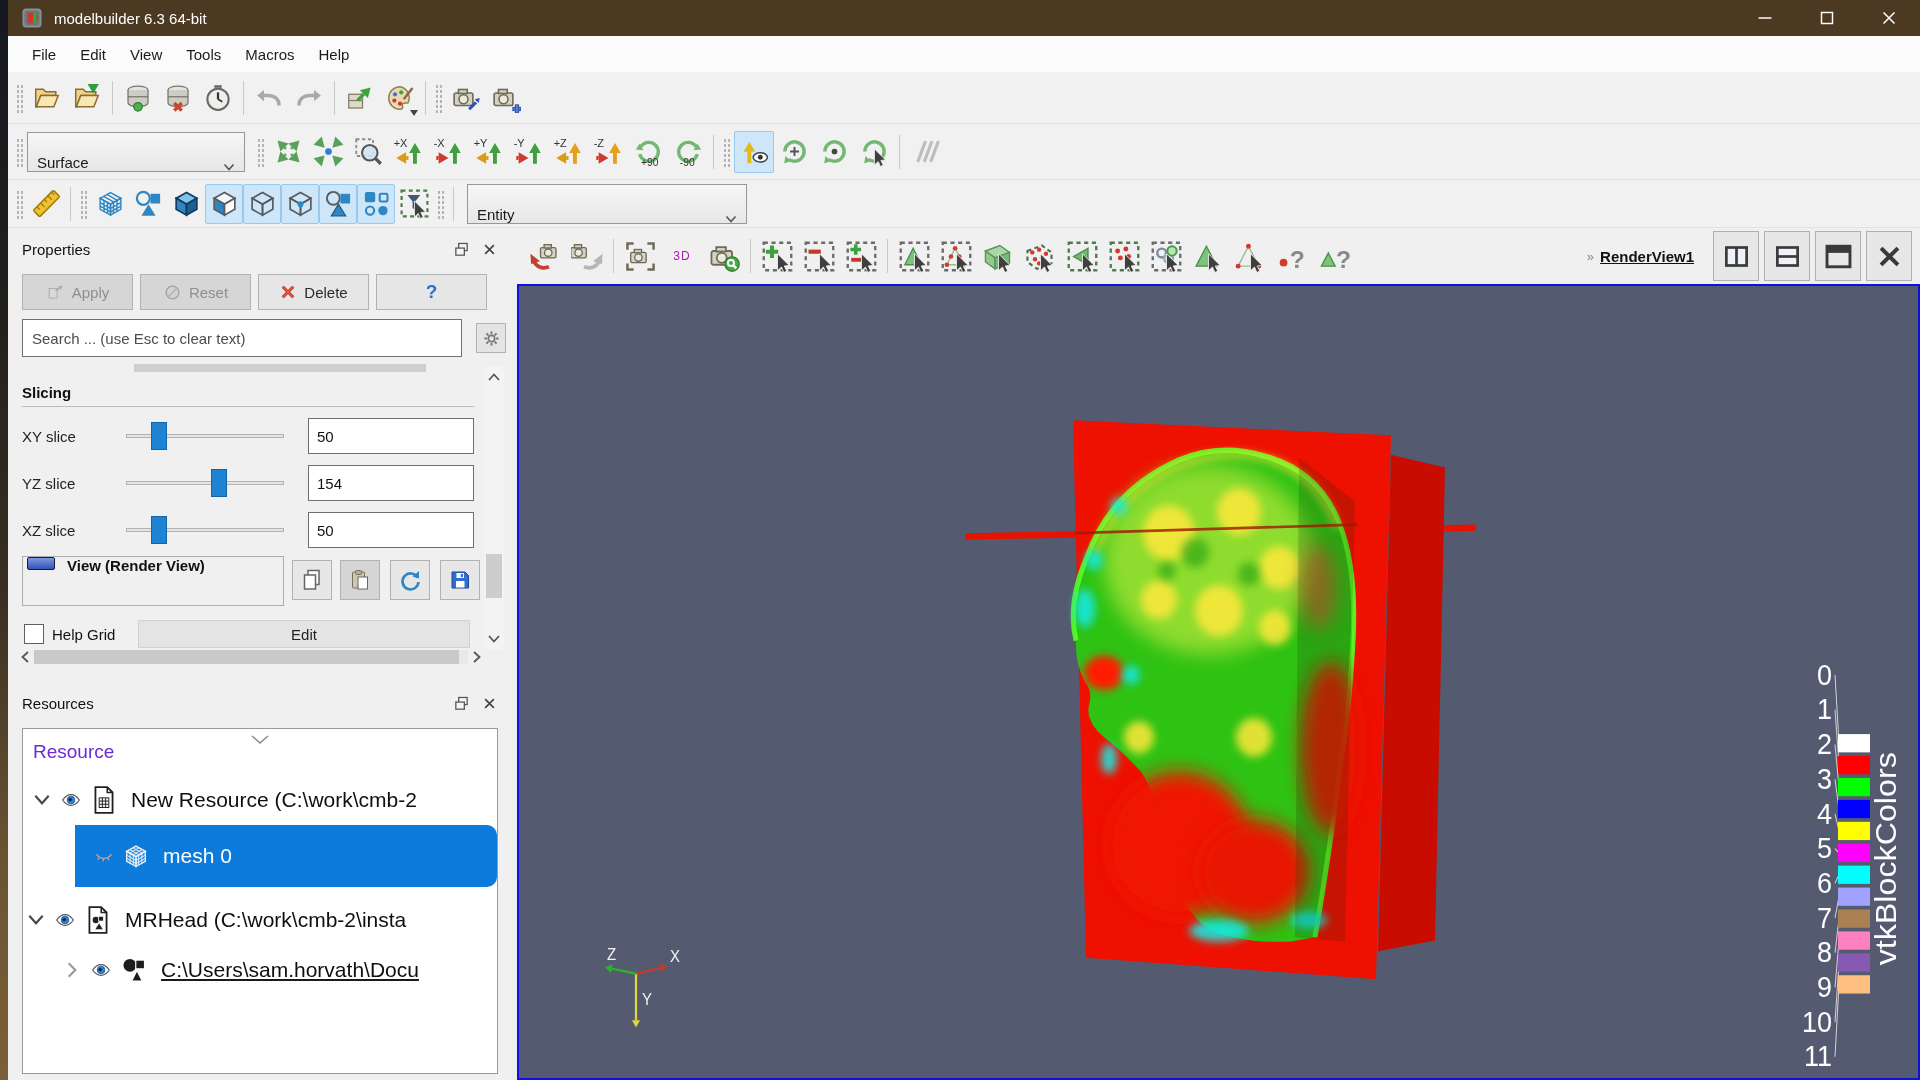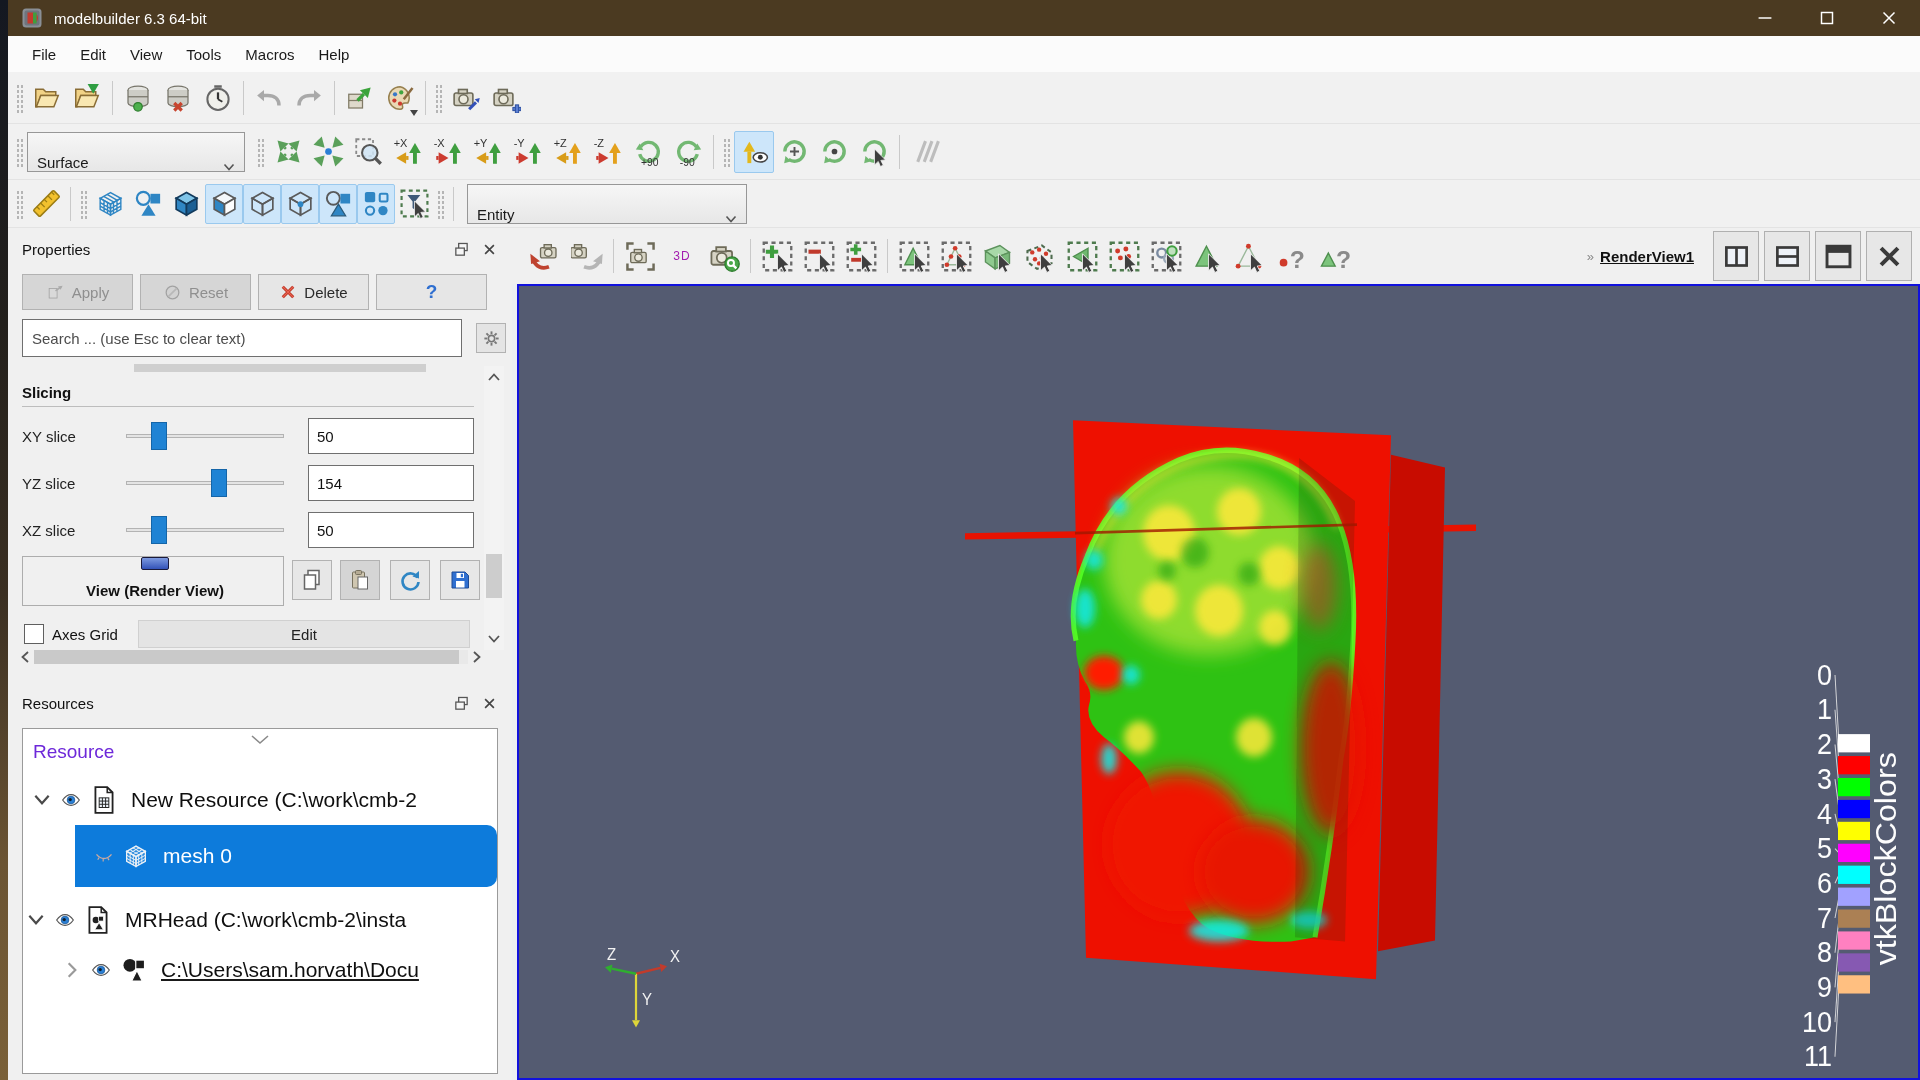--- a/index.html
+++ b/index.html
@@ -73,21 +73,21 @@
     color:#111; border-bottom:1px solid #bdbdbd; padding-bottom:5px; }
   .slider-row { position:absolute; left:8px; height:38px; display:flex; align-items:center; }
   .slider-row .slabel { width:104px; font-size:15px; color:#222; }
   .strack { position:relative; width:158px; height:30px; }
   .strack .groove { position:absolute; left:0; right:0; top:13px; height:4px; background:#e4e4e4; border:1px solid #b3b3b3; }
   .strack .handle { position:absolute; top:1px; width:16px; height:28px; background:#1f83d4; border:1px solid #1465a8; }
   .sfield { width:166px; height:36px; border:1px solid #6f6f6f; background:#fff; font-size:15px;
     padding:0 8px; margin-left:24px; font-family:"Liberation Sans",sans-serif; color:#111; }
 
   .viewbox { position:absolute; top:322px; left:8px; width:262px; height:50px; border:1px solid #adadad;
-    display:flex; align-items:center; gap:12px; padding-left:4px;flex-direction:column; }
+    display:flex; align-items:flex-start; gap:12px; padding-left:4px; }
   .viewbox .vricon { width:28px; height:13px; border:1px solid #1a1a3a; border-radius:2px;
     background:linear-gradient(#7d9ae0,#3352b8); }
   .viewbox .vlabel { font-size:15px; font-weight:bold; color:#111; }
   .vsidebtn { position:absolute; top:326px; width:40px; height:40px; border:1px solid #b2b2b2;
     background:#e7e7e7; display:flex; align-items:center; justify-content:center; }
   .vsidebtn.pressed { background:#d5d5d5; }
   .axesrow { position:absolute; top:386px; left:10px; display:flex; align-items:center; }
   .chk { width:20px; height:20px; border:1px solid #5f5f5f; background:#fff; flex:none; }
   .chklabel { font-size:15px; margin-left:8px; color:#111; width:80px; }
   .editbtn { width:332px; height:28px; background:#e4e4e4; border:1px solid #d0d0d0; display:flex;
@@ -726,21 +726,21 @@
           <svg width="24" height="24" viewBox="0 0 24 24">
               <path d="M4 4h13l3.5 3.5V20H4z" fill="#2f6fd0" stroke="#1d4a96"></path>
               <rect x="8" y="13" width="8.5" height="6.5" fill="#fff"></rect>
               <rect x="8.5" y="5" width="7.5" height="5" fill="#fff"></rect>
               <rect x="12.8" y="5.8" width="2.2" height="3.4" fill="#2f6fd0"></rect>
             </svg>
           </div>
 
         <div class="axesrow">
           <div class="chk"></div>
-          <span class="chklabel">Axes Grid</span>
+          <span class="chklabel">Help Grid</span>
           <div class="editbtn">Edit</div>
         </div>
 
         <div class="hscroll">
           <div class="harr">
               <svg width="8" height="12" viewBox="0 0 8 12">
                 <path d="M7 1L1.5 6 7 11" fill="none" stroke="#555" stroke-width="1.8"></path>
               </svg>
             </div>
           <div class="htrack">

